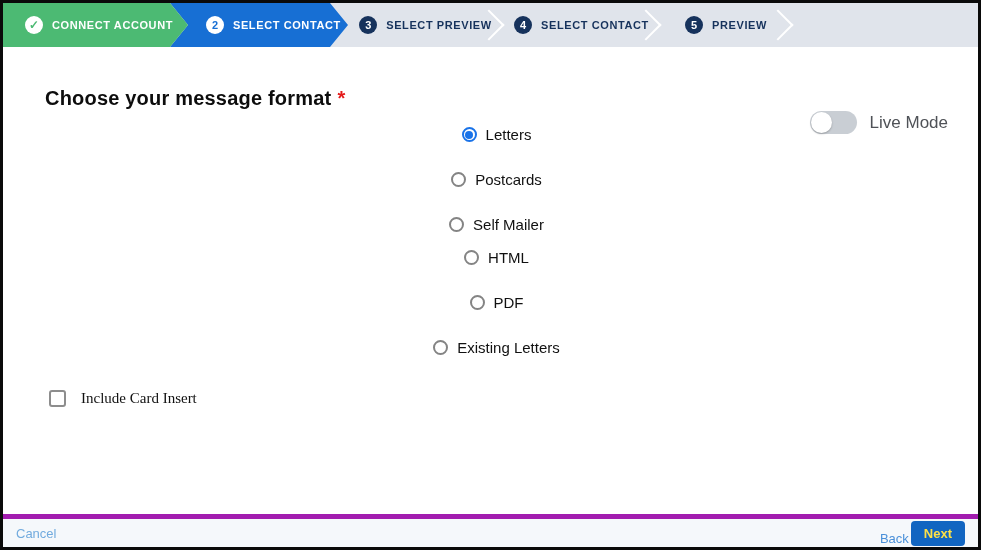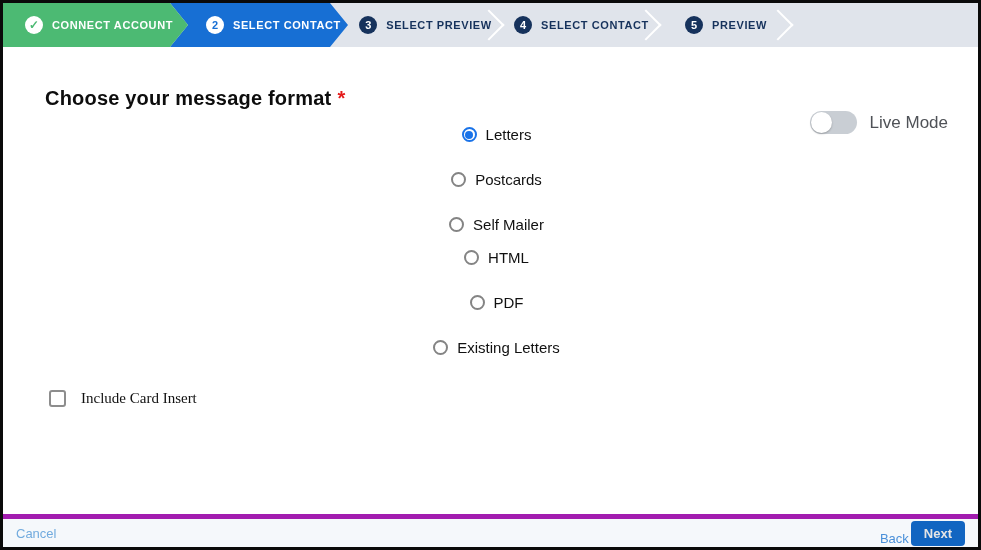--- a/index.html
+++ b/index.html
@@ -107,21 +107,21 @@
   .footer {
     flex:0 0 33px; height:33px;
     background:#f5f8fb; border-top:5px solid #a21caf;
     display:flex; align-items:center; padding:0 13px;
     font-size:13px;
   }
   .cancel-link { color:#72abde; text-decoration:none; cursor:pointer; }
   .footer-right { margin-left:auto; display:flex; align-items:flex-end; gap:2px; }
   .back-link { color:#4a90d9; text-decoration:none; cursor:pointer; }
   .next-button {
-    background:#1165c1; color:#e5e5e5; border:none; border-radius:4px;
+    background:#1165c1; color:#fde047; border:none; border-radius:4px;
     font-size:13px; font-weight:700; padding:5px 13px; cursor:pointer;
     font-family:"Liberation Sans", sans-serif;
   }
 </style>
 </head>
 <body>
 
 <div class="frame">
 
   <div class="path">

